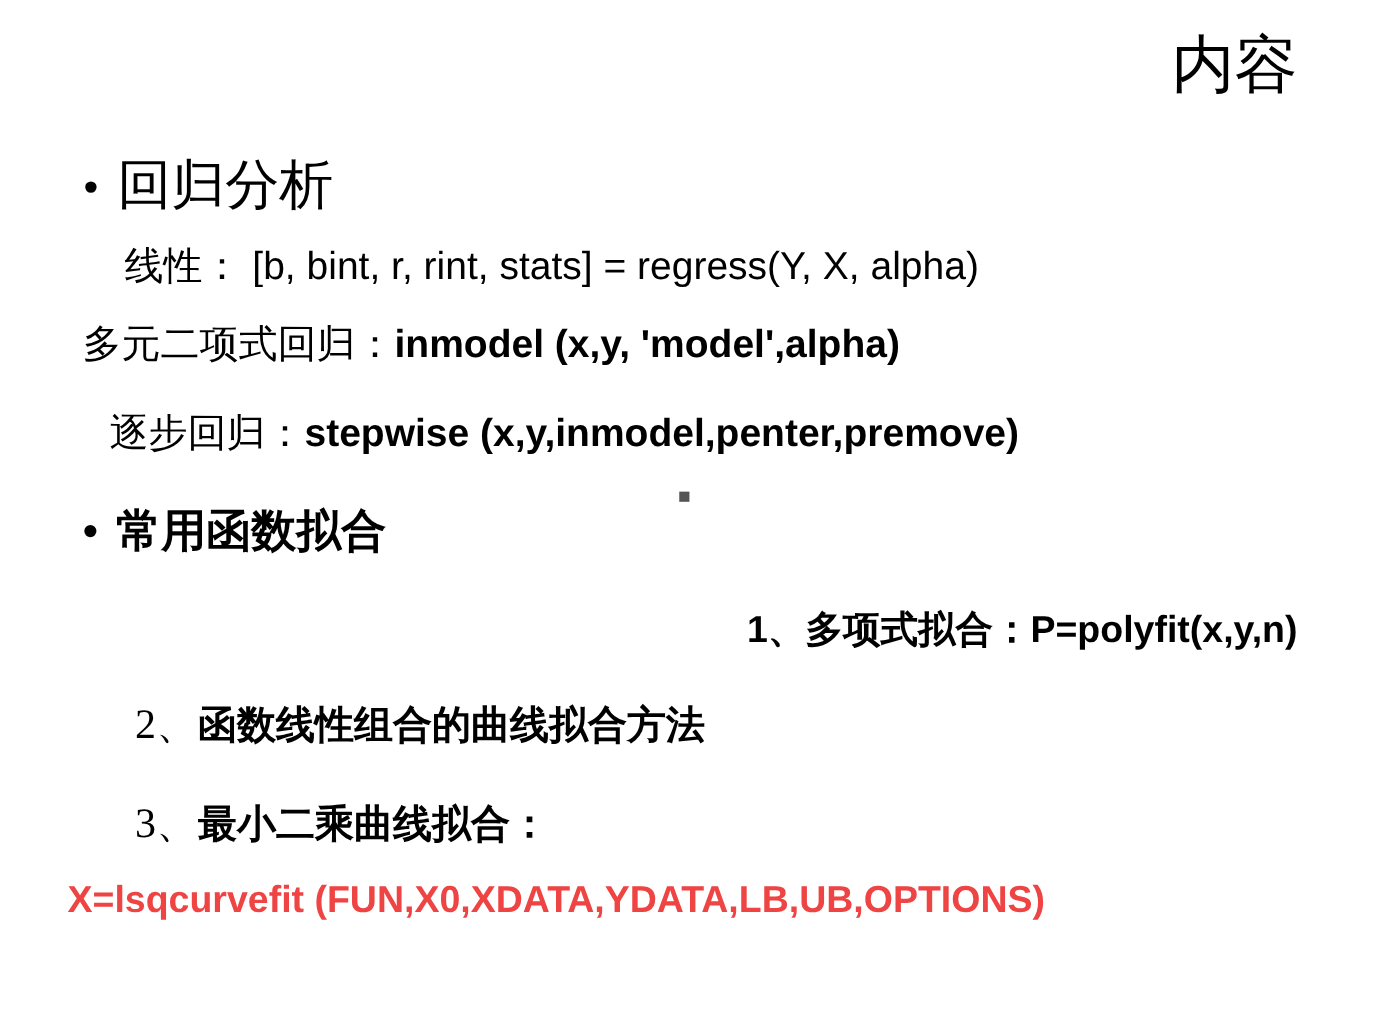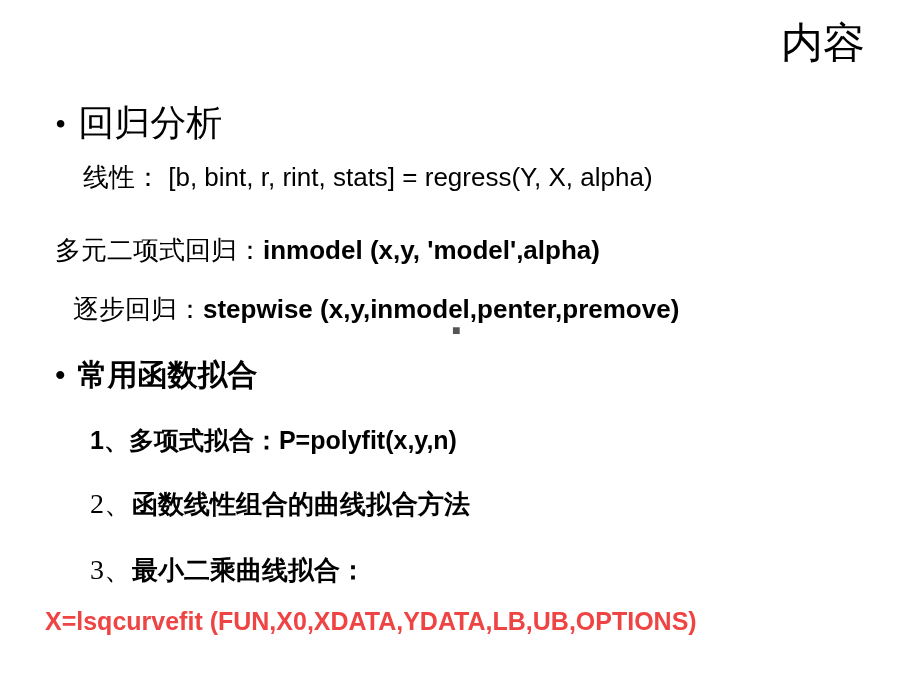--- a/index.html
+++ b/index.html
@@ -47,21 +47,21 @@
       font-family: "SimHei", "黑体", sans-serif;
       text-align: right;
     }
     .heading-text-bold {
       font-size: 30px;
       font-family: "SimHei", "黑体", sans-serif;
       font-weight: bold;
     }
     .line-linear {
       margin-left: 28px;
-      margin-bottom: 38px;
+      margin-bottom: 17px;
       font-size: 26px;
     }
     .line-linear .label {
       font-family: "SimSun", "宋体", serif;
     }
     .line-linear .formula {
       font-family: Arial, sans-serif;
     }
     .line-poly {
       margin-left: 0px;
@@ -91,20 +91,21 @@
     .section2 {
       margin-left: 0px;
       margin-bottom: 28px;
     }
     .item-1 {
       margin-left: 35px;
       margin-bottom: 28px;
       font-size: 25px;
       font-family: "SimHei", "黑体", sans-serif;
       font-weight: bold;
+      text-align: right;
     }
     .item-1 .formula {
       font-family: Arial, sans-serif;
     }
     .item-2 {
       margin-left: 35px;
       margin-bottom: 28px;
       font-size: 26px;
       font-family: "SimHei", "黑体", sans-serif;
       font-weight: bold;

